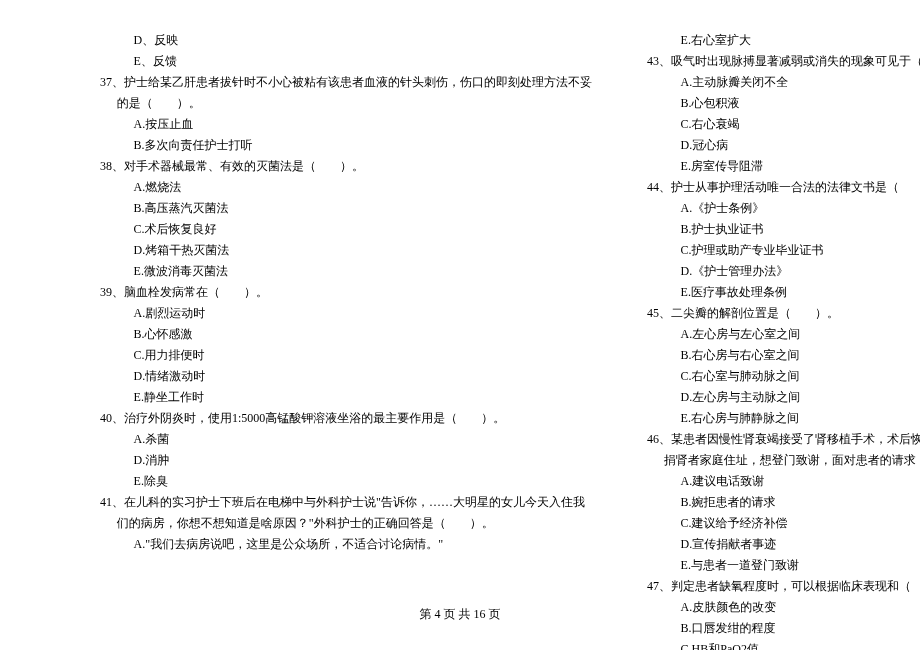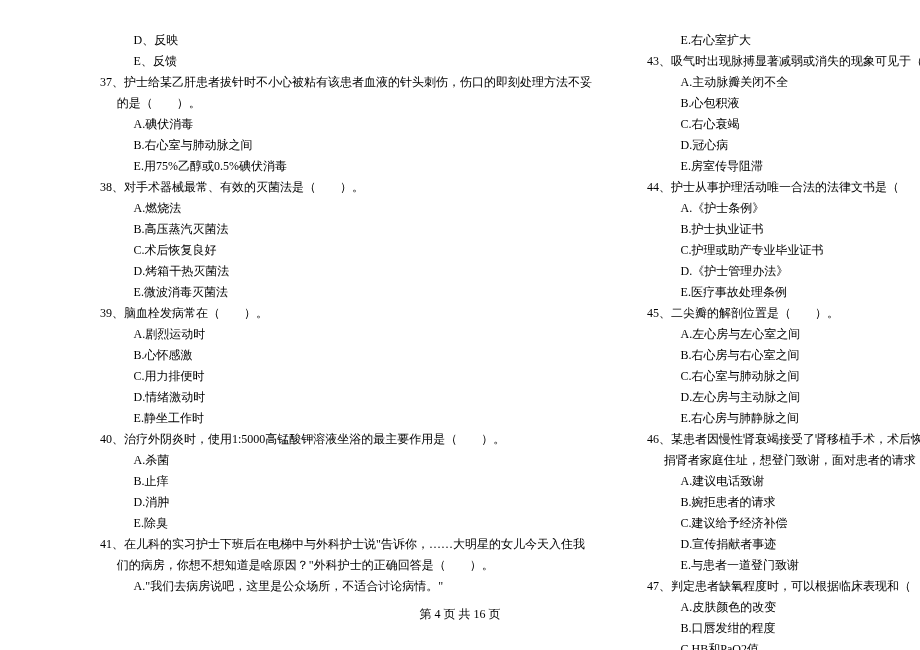--- a/index.html
+++ b/index.html
@@ -47,38 +47,36 @@
 </style>
 </head>
 <body>
 
 <div class="columns">
   <div class="col">
     <div class="opt">D、反映</div>
     <div class="opt">E、反馈</div>
     <div class="q">37、护士给某乙肝患者拔针时不小心被粘有该患者血液的针头刺伤，伤口的即刻处理方法不妥</div>
     <div class="q-cont">的是（　　）。</div>
-    <div class="opt">A.碘伏消毒</div>
-    <div class="opt">B.右心室与肺动脉之间</div>
-    <div class="opt">E.用75%乙醇或0.5%碘伏消毒</div>
+    <div class="opt">A.按压止血</div>
+    <div class="opt">B.多次向责任护士打听</div>
     <div class="q">38、对手术器械最常、有效的灭菌法是（　　）。</div>
     <div class="opt">A.燃烧法</div>
     <div class="opt">B.高压蒸汽灭菌法</div>
     <div class="opt">C.术后恢复良好</div>
     <div class="opt">D.烤箱干热灭菌法</div>
     <div class="opt">E.微波消毒灭菌法</div>
     <div class="q">39、脑血栓发病常在（　　）。</div>
     <div class="opt">A.剧烈运动时</div>
     <div class="opt">B.心怀感激</div>
     <div class="opt">C.用力排便时</div>
     <div class="opt">D.情绪激动时</div>
     <div class="opt">E.静坐工作时</div>
     <div class="q">40、治疗外阴炎时，使用1:5000高锰酸钾溶液坐浴的最主要作用是（　　）。</div>
     <div class="opt">A.杀菌</div>
-    <div class="opt">B.止痒</div>
     <div class="opt">D.消肿</div>
     <div class="opt">E.除臭</div>
     <div class="q">41、在儿科的实习护士下班后在电梯中与外科护士说"告诉你，……大明星的女儿今天入住我</div>
     <div class="q-cont">们的病房，你想不想知道是啥原因？"外科护士的正确回答是（　　）。</div>
     <div class="opt">A."我们去病房说吧，这里是公众场所，不适合讨论病情。"</div>
 
   </div>
 
   <div class="col">
     <div class="opt">E.右心室扩大</div>

